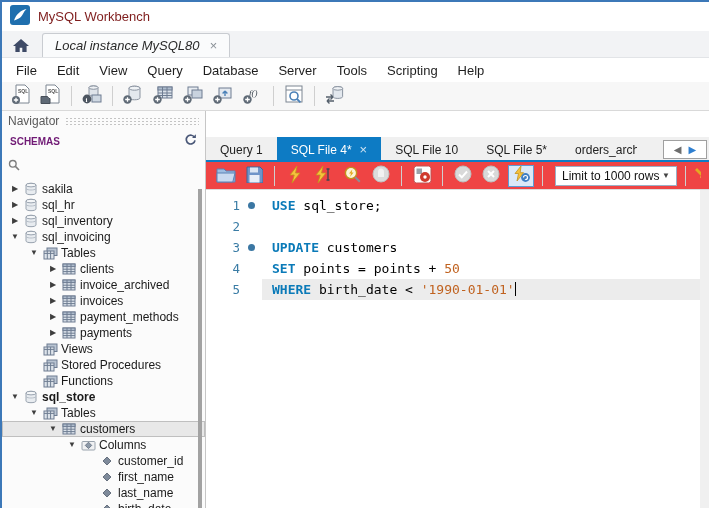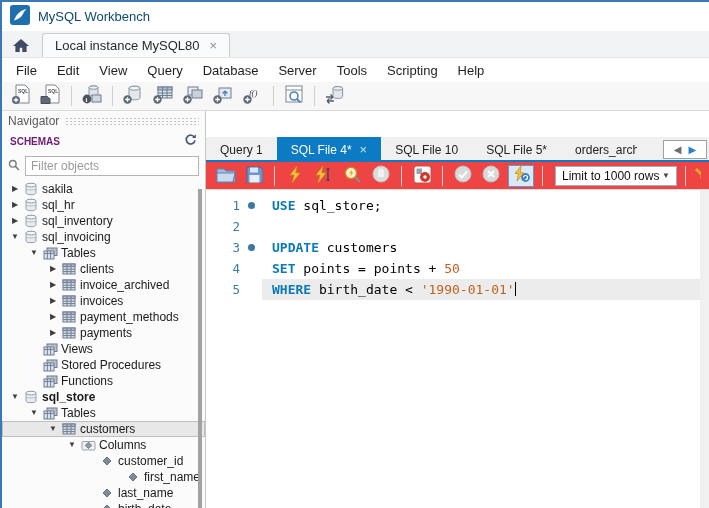--- a/index.html
+++ b/index.html
@@ -5,23 +5,23 @@
   html,body{margin:0;padding:0;background:#dcdcdc;}
   *{box-sizing:border-box;}
   #window{
     width:709px;height:508px;overflow:hidden;position:relative;
     background:#fff;border-left:2px solid #3c78b8;border-top:2px solid #3c78b8;
     font-family:"Liberation Sans", sans-serif;font-size:13px;color:#1e1e1e;
     display:flex;flex-direction:column;
   }
   
   .titlebar{height:29px;display:flex;align-items:center;gap:8px;padding:0 8px;background:#fff;flex:none;}
-  .titlebar .title{font-size:13px;color:#0c4a6e;}
-  
-  .connstrip{height:27px;background:#f2f3f5;display:flex;align-items:flex-end;padding:0 4px;flex:none;border-bottom:1px solid #e2e4e7;}
+  .titlebar .title{font-size:13px;color:#7f1d1d;}
+  
+  .connstrip{height:27px;background:#f2f3f5;display:flex;align-items:flex-end;padding:0 4px;flex:none;border-bottom:1px solid #e2e4e7;font-style:italic;}
   .home-btn{width:30px;height:24px;display:flex;align-items:center;justify-content:center;}
   .conn-tab{height:24px;display:flex;align-items:center;gap:10px;padding:0 12px;background:#fafbfc;
     border:1px solid #c9ccd1;border-bottom:none;border-radius:3px 3px 0 0;margin-left:6px;}
   .conn-tab .lbl{font-size:13px;color:#2a2a2a;}
   .tab-close{color:#8a9097;font-size:13px;line-height:1;cursor:default;}
   
   .menubar{height:24px;background:#fff;display:flex;align-items:center;padding:0 4px;flex:none;}
   .menu-item{padding:0 10px;font-size:13px;color:#1e1e1e;}
   
   .maintoolbar{height:29px;background:#f7f7f7;border-bottom:1px solid #d9d9d9;display:flex;align-items:center;padding:0 6px;gap:4px;flex:none;}
@@ -218,21 +218,20 @@
         <span><svg width="13" height="13" viewBox="0 0 13 13">
               <path d="M10.6 4.6A4.4 4.4 0 1 0 11 7.4" fill="none" stroke="#4a5878" stroke-width="1.7"></path>
               <path d="M11.9 1.2v3.9H8z" fill="#4a5878"></path>
             </svg></span>
       </div>
       <div class="filter-row">
         <span><svg width="12" height="12" viewBox="0 0 12 12">
               <circle cx="4.8" cy="4.8" r="3.3" fill="none" stroke="#7d7d7d" stroke-width="1.4"></circle>
               <path d="M7.4 7.4L11 11" stroke="#7d7d7d" stroke-width="1.6"></path>
             </svg></span>
-        <input class="filter-input" placeholder="Filter objects" style="">
       </div>
       <div class="tree" id="schema-tree">
 
       <div class="tree-row" style="padding-left: 6px;">
             <span class="exp">▶</span>
             <span class="ticon">
               <svg width="14" height="14" viewBox="0 0 14 14">
                 <path d="M2 3.1c0-1.1 2.2-1.8 5-1.8s5 .7 5 1.8v7.8c0 1.1-2.2 1.8-5 1.8s-5-.7-5-1.8z" fill="#e8ecf0" stroke="#98a2ae"></path>
                 <ellipse cx="7" cy="3.1" rx="5" ry="1.8" fill="#f5f7f9" stroke="#98a2ae"></ellipse>
                 <path d="M2 6.8c1 .8 2.8 1.2 5 1.2s4-.4 5-1.2" fill="none" stroke="#b7bfc9"></path>
@@ -417,21 +416,21 @@
           </div>
           <div class="tree-row" style="padding-left: 82px;">
             <span class="exp"></span>
             <span class="ticon">
               <svg width="10" height="10" viewBox="0 0 10 10">
                 <path d="M5 1l4 4-4 4-4-4z" fill="#7e8a9a" stroke="#66707e"></path>
               </svg>
             </span>
             <span class="tlabel">customer_id</span>
           </div>
-          <div class="tree-row" style="padding-left: 82px; margin-left: 26px;">
+          <div class="tree-row" style="padding-left: 82px;">
             <span class="exp"></span>
             <span class="ticon">
               <svg width="10" height="10" viewBox="0 0 10 10">
                 <path d="M5 1l4 4-4 4-4-4z" fill="#7e8a9a" stroke="#66707e"></path>
               </svg>
             </span>
             <span class="tlabel">first_name</span>
           </div>
           <div class="tree-row" style="padding-left: 82px;">
             <span class="exp"></span>

